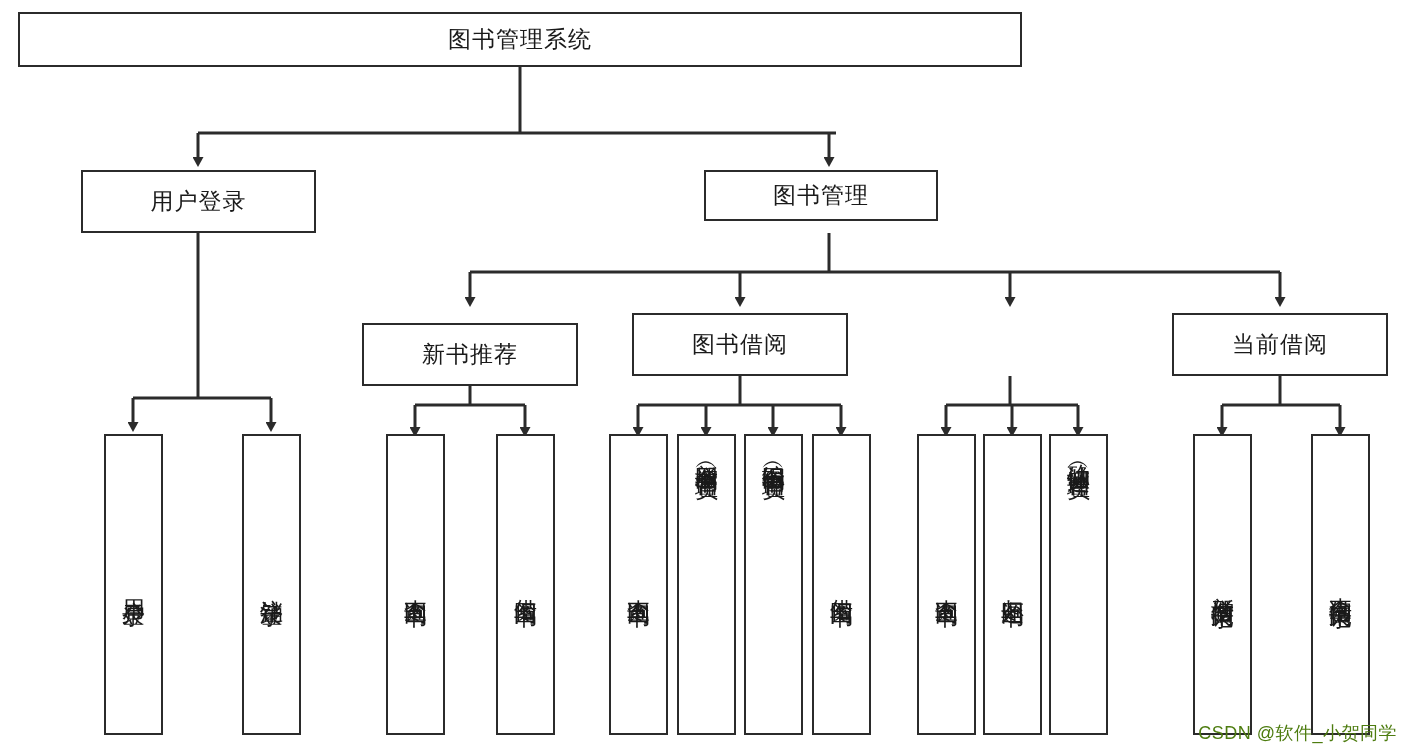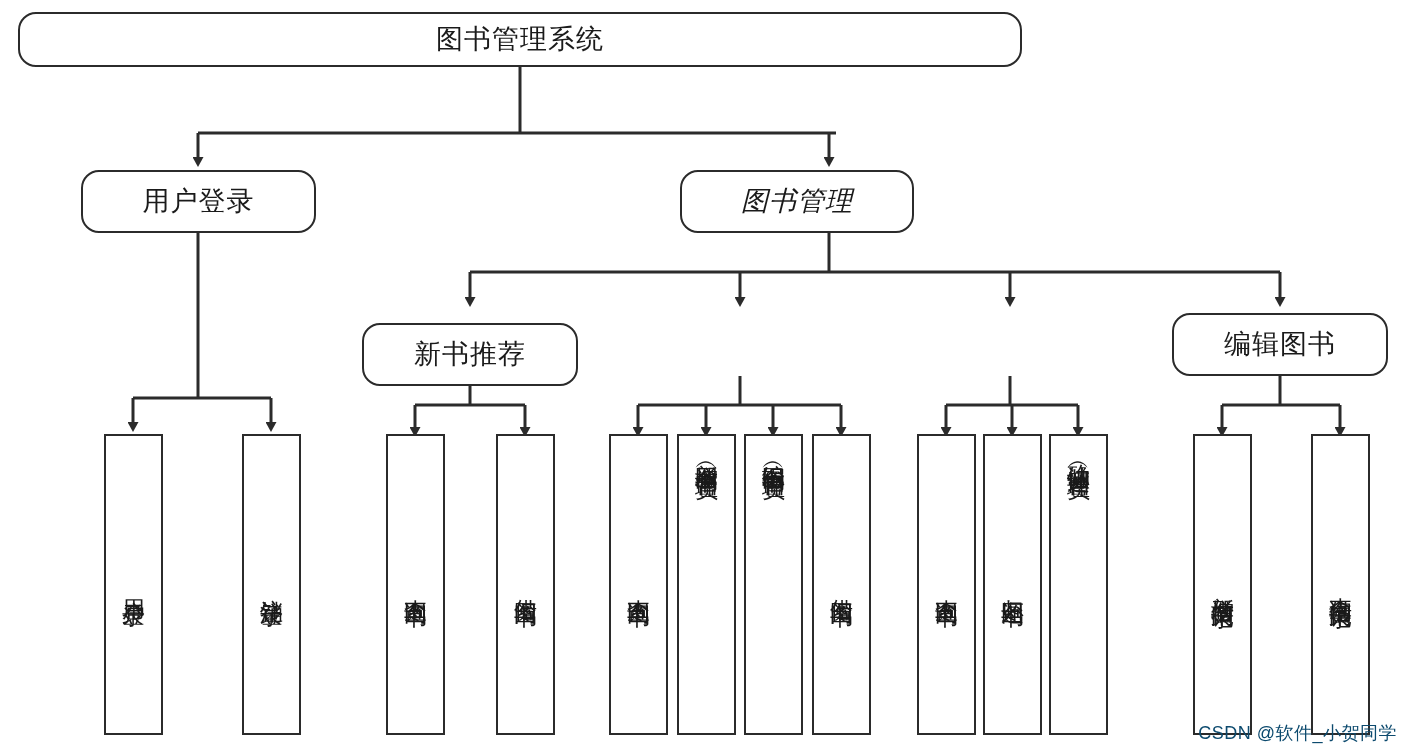--- a/index.html
+++ b/index.html
@@ -29,24 +29,23 @@
     position: absolute;
     box-sizing: border-box;
     background: #ffffff;
     border: 2px solid #2b2b2b;
     display: flex;
     align-items: center;
     justify-content: center;
     color: #1a1a1a;
   }
   .node.horiz {
-    font-size: 27px;
+    font-size: 23px;
     line-height: 1.2;
     letter-spacing: 1px;
-    border-radius: 18px;
   }
   .node.vert {
     writing-mode: vertical-rl;
     text-orientation: upright;
     font-size: 23px;
     line-height: 1.25;
     letter-spacing: 2px;
     justify-content: flex-start;
     padding-top: 10px;
   }
@@ -56,21 +55,21 @@
   }
   .node .label {
     display: block;
     white-space: pre-wrap;
   }
   .watermark {
     position: absolute;
     right: 8px;
     bottom: 2px;
     font-size: 18px;
-    color: #0c4a6e;
+    color: #4d7c0f;
     letter-spacing: 0.5px;
     white-space: nowrap;
   }
 </style>
 </head>
 <body>
 
 <div id="canvas">
 
   <svg id="wires" viewBox="0 0 1405 747" xmlns="http://www.w3.org/2000/svg">
@@ -123,29 +122,32 @@
     </g>
   </svg>
 
   <div class="node horiz" style="left:18px; top:12px; width:1004px; height:55px;">
     <span class="label">图书管理系统</span>
   </div>
 
   <div class="node horiz" style="left:81px; top:170px; width:235px; height:63px;">
     <span class="label">用户登录</span>
   </div>
-  <div class="node horiz" style="left:680px; top:170px; width:234px; height:63px;font-style:italic;">
+  <div class="node horiz" style="left:704px; top:170px; width:234px; height:51px;">
     <span class="label">图书管理</span>
   </div>
 
   <div class="node horiz" style="left:362px; top:323px; width:216px; height:63px;">
     <span class="label">新书推荐</span>
   </div>
+  <div class="node horiz" style="left:632px; top:313px; width:216px; height:63px;">
+    <span class="label">图书借阅</span>
+  </div>
   <div class="node horiz" style="left:1172px; top:313px; width:216px; height:63px;">
-    <span class="label">编辑图书</span>
+    <span class="label">当前借阅</span>
   </div>
 
   <div class="node vert center" style="left:104px; top:434px; width:59px; height:301px;">
     <span class="label">用户登录</span>
   </div>
   <div class="node vert center" style="left:242px; top:434px; width:59px; height:301px;">
     <span class="label">注销登录</span>
   </div>
 
   <div class="node vert center" style="left:386px; top:434px; width:59px; height:301px;">

